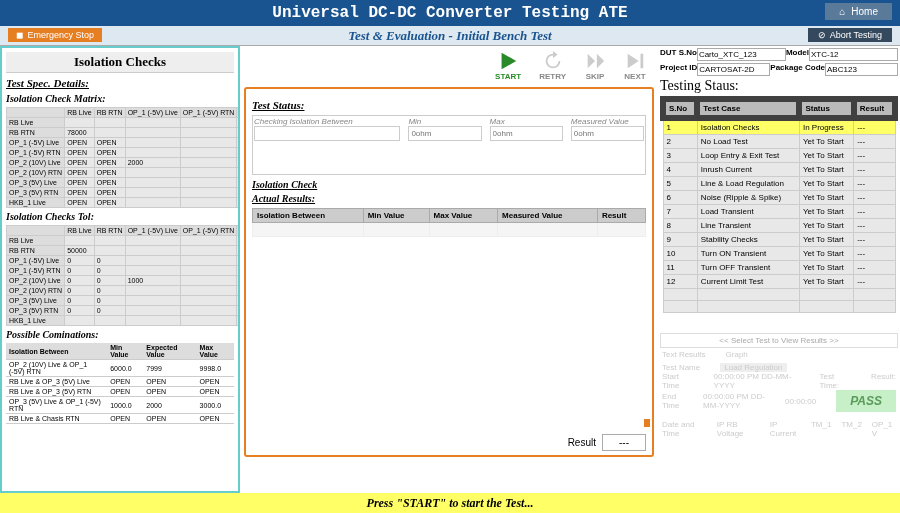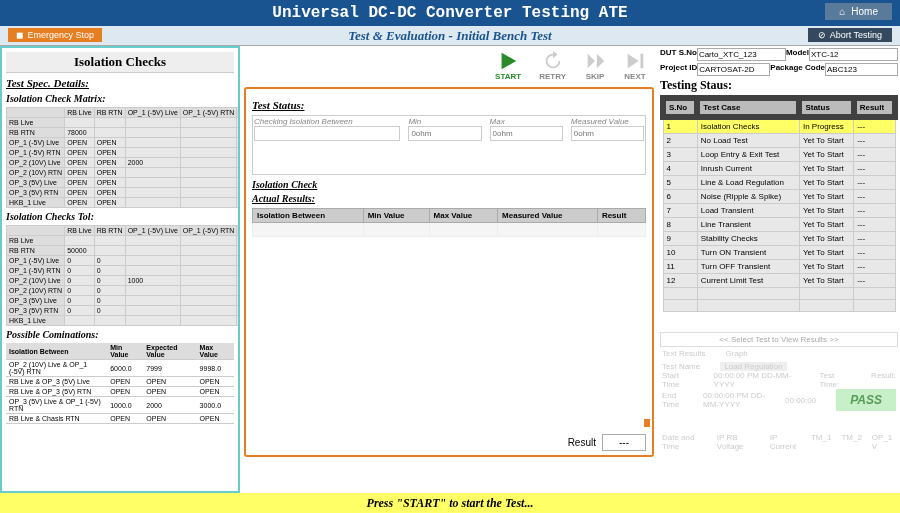--- a/index.html
+++ b/index.html
@@ -35,21 +35,21 @@
 .check-row>div{flex:1}
 .check-row input{width:100%;border:1px solid #ccc;font-size:8px;color:#aaa;padding:2px}
 .results-table{width:100%;border-collapse:collapse;font-size:8px;margin-top:4px}
 .results-table th{background:#ccc;padding:2px 4px;text-align:left;border:1px solid #aaa}
 .results-table td{padding:2px 4px;border:1px solid #eee;background:#f5f5f5}
 .result-box{position:absolute;bottom:4px;right:6px;display:flex;align-items:center;gap:6px;font-size:10px}
 .result-box .val{border:1px solid #aaa;padding:2px 16px;background:#fff}
 .dut-row{display:flex;font-size:8px;margin-bottom:2px}
 .dut-row label{font-weight:bold;white-space:nowrap}
 .dut-row input{border:1px solid #aaa;flex:1;font-size:8px;padding:1px;min-width:0}
-.testing-status{font-family:Georgia,serif;font-size:12px;font-weight:bold;margin:2px 0}
+.testing-status{font-family:Georgia,serif;font-size:14px;font-weight:normal;margin:2px 0}
 .status-table{width:100%;border-collapse:collapse;font-size:8px}
 .status-table th{background:#bbb;padding:2px 3px;text-align:left;border:6px solid #404040}
 .status-table td{padding:2px 3px;border:1px solid #ccc;background:#e8e8e8}
 .status-table tr.active td{background:#ffff66}
 .status-table tr.empty td{height:12px}
 .select-hdr{text-align:center;font-size:8px;color:#aaa;border:1px solid #ddd;padding:2px;margin-top:20px}
 .ghost{color:#ccc;font-size:8px;padding:2px}
 .ghost-row{display:flex;gap:20px}
 .pass-box{background:#c8f0c8;color:#5a9a5a;padding:4px 14px;font-size:12px;font-weight:bold;font-style:italic}
 .footer{background:#ffff66;text-align:center;font-family:Georgia,serif;font-weight:bold;font-size:12px;padding:3px;font-style:italic}
@@ -500,21 +500,21 @@
         <span>00:00:00 PM DD-MM-YYYY</span>
         <span>Test Time:</span>
         <span>Result:</span>
       </div>
       <div class="ghost-row" style="align-items:center">
         <span>End Time</span>
         <span>00:00:00 PM DD-MM-YYYY</span>
         <span>00:00:00</span>
         <span class="pass-box">PASS</span>
       </div>
-      <div class="ghost-row" style="gap:10px;margin-top:22px" id="ghostCols">
+      <div class="ghost-row" style="gap:10px;margin-top:8px" id="ghostCols">
           <span>Date and Time</span>
           <span>IP RB Voltage</span>
           <span>IP Current</span>
           <span>TM_1</span>
           <span>TM_2</span>
           <span>OP_1 V</span>
         </div>
     </div>
   </div>
 

